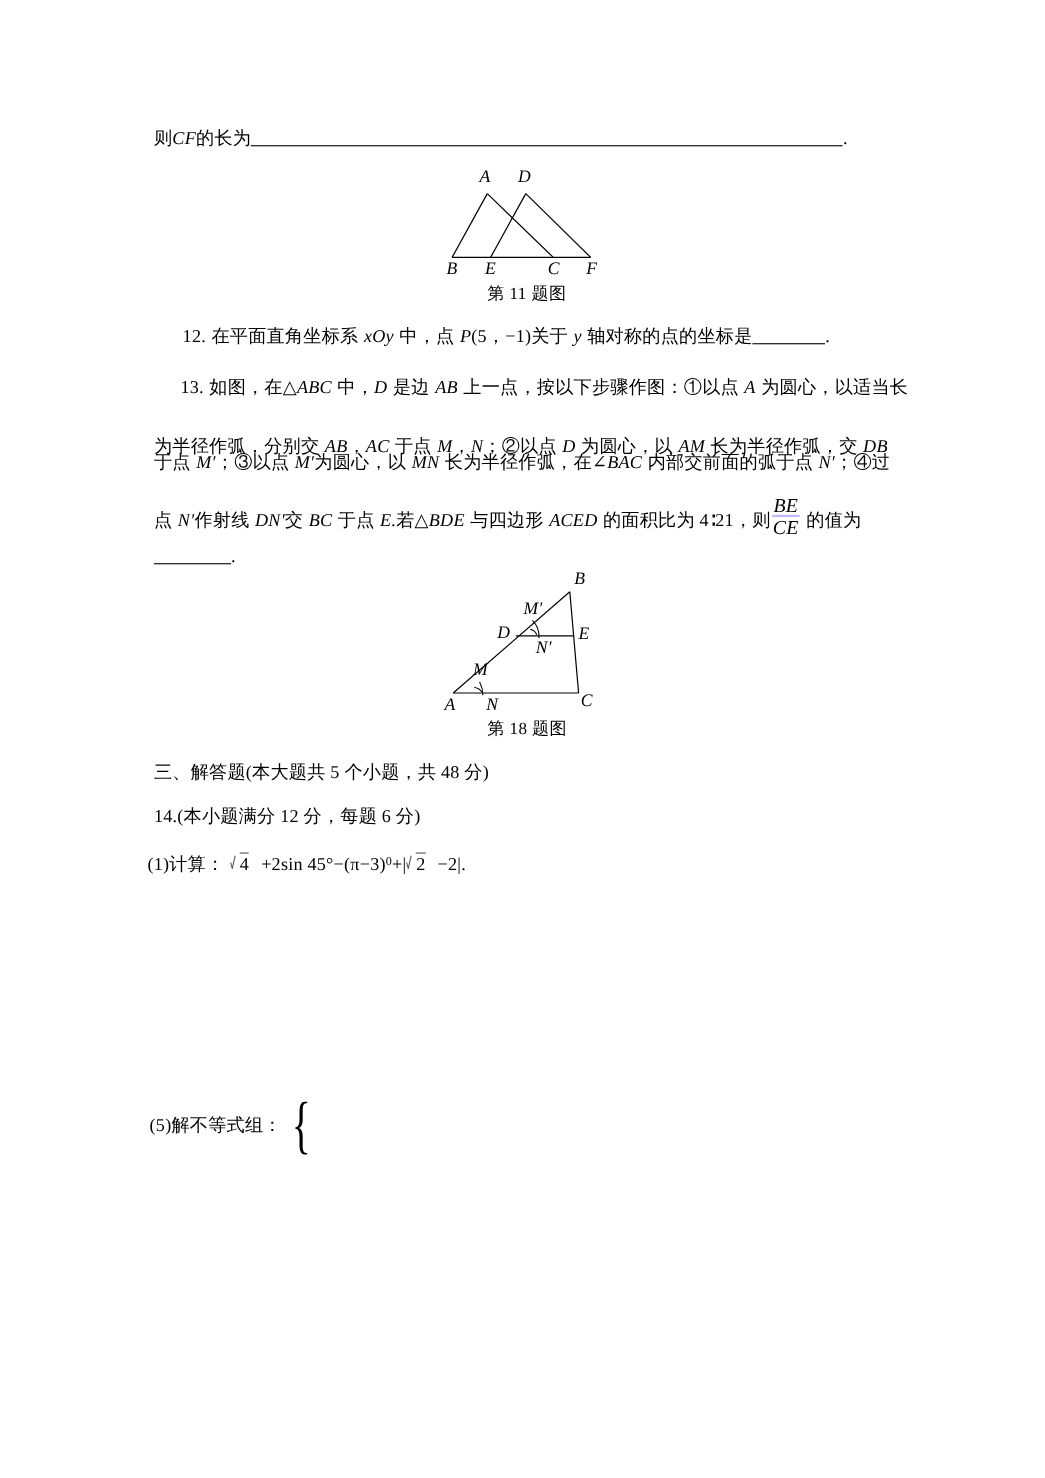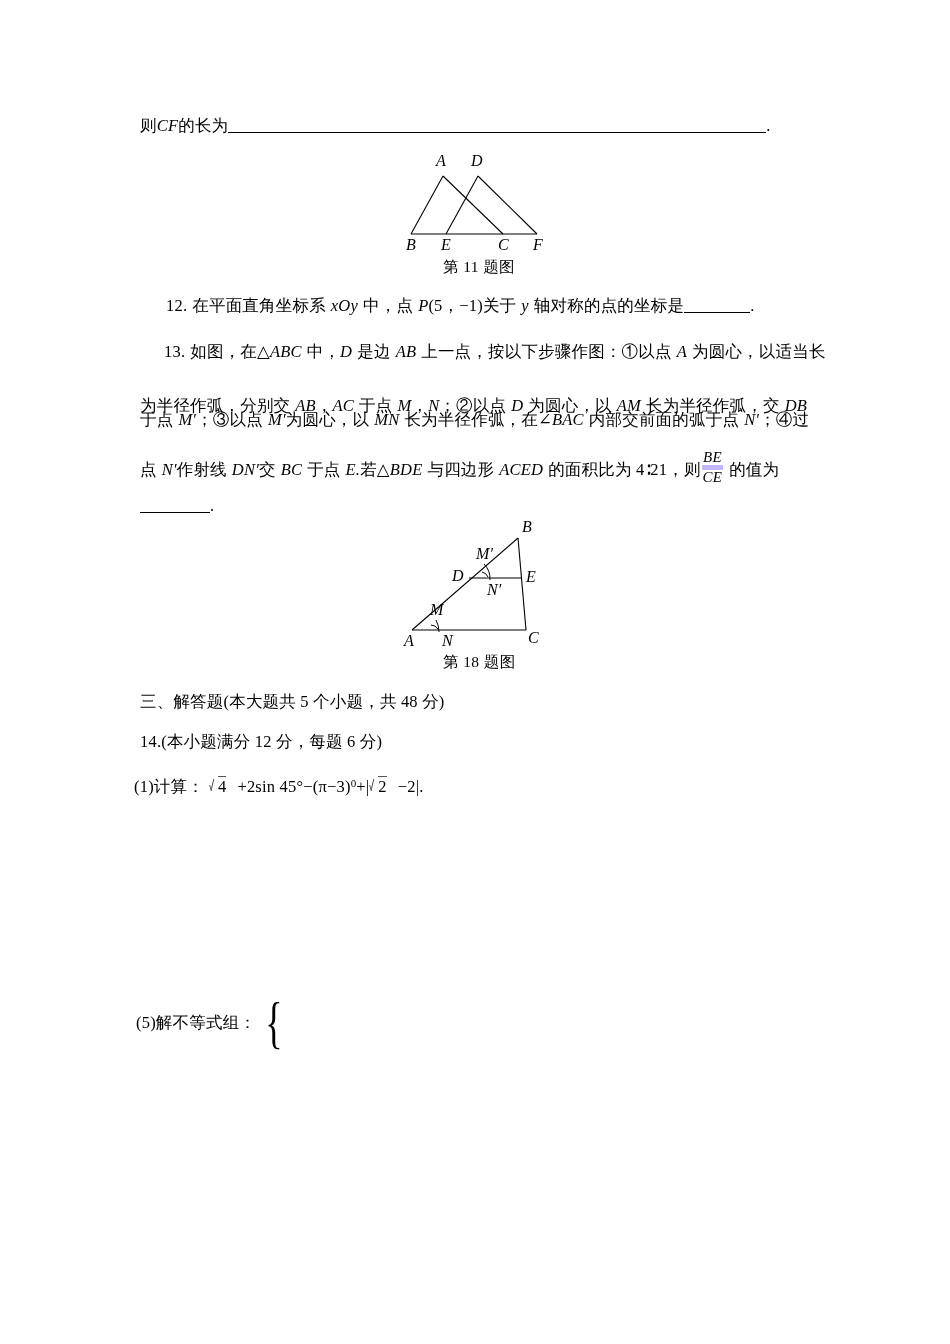--- a/index.html
+++ b/index.html
@@ -47,26 +47,26 @@
     height: 13px;
     vertical-align: -2px;
   }
 
   
   .frac {
     display: inline-block;
     vertical-align: -7px;
     text-align: center;
     font-style: italic;
-    font-size: 15px;
+    font-size: 18px;
     line-height: 1.02;
     margin: 0 1px;
   }
   .frac .num { display: block; padding: 0 1px; }
-  .frac .den { display: block; border-top: 5px solid #c4b5fd; padding: 0 1px; font-style: italic; }
+  .frac .den { display: block; border-top: 2px solid #c4b5fd; padding: 0 1px; font-style: italic; }
 
   
   .sqrt {
     display: inline-block;
     position: relative;
     padding-left: 9px;
     margin-right: 2px;
   }
   .sqrt::before {
     content: "";

